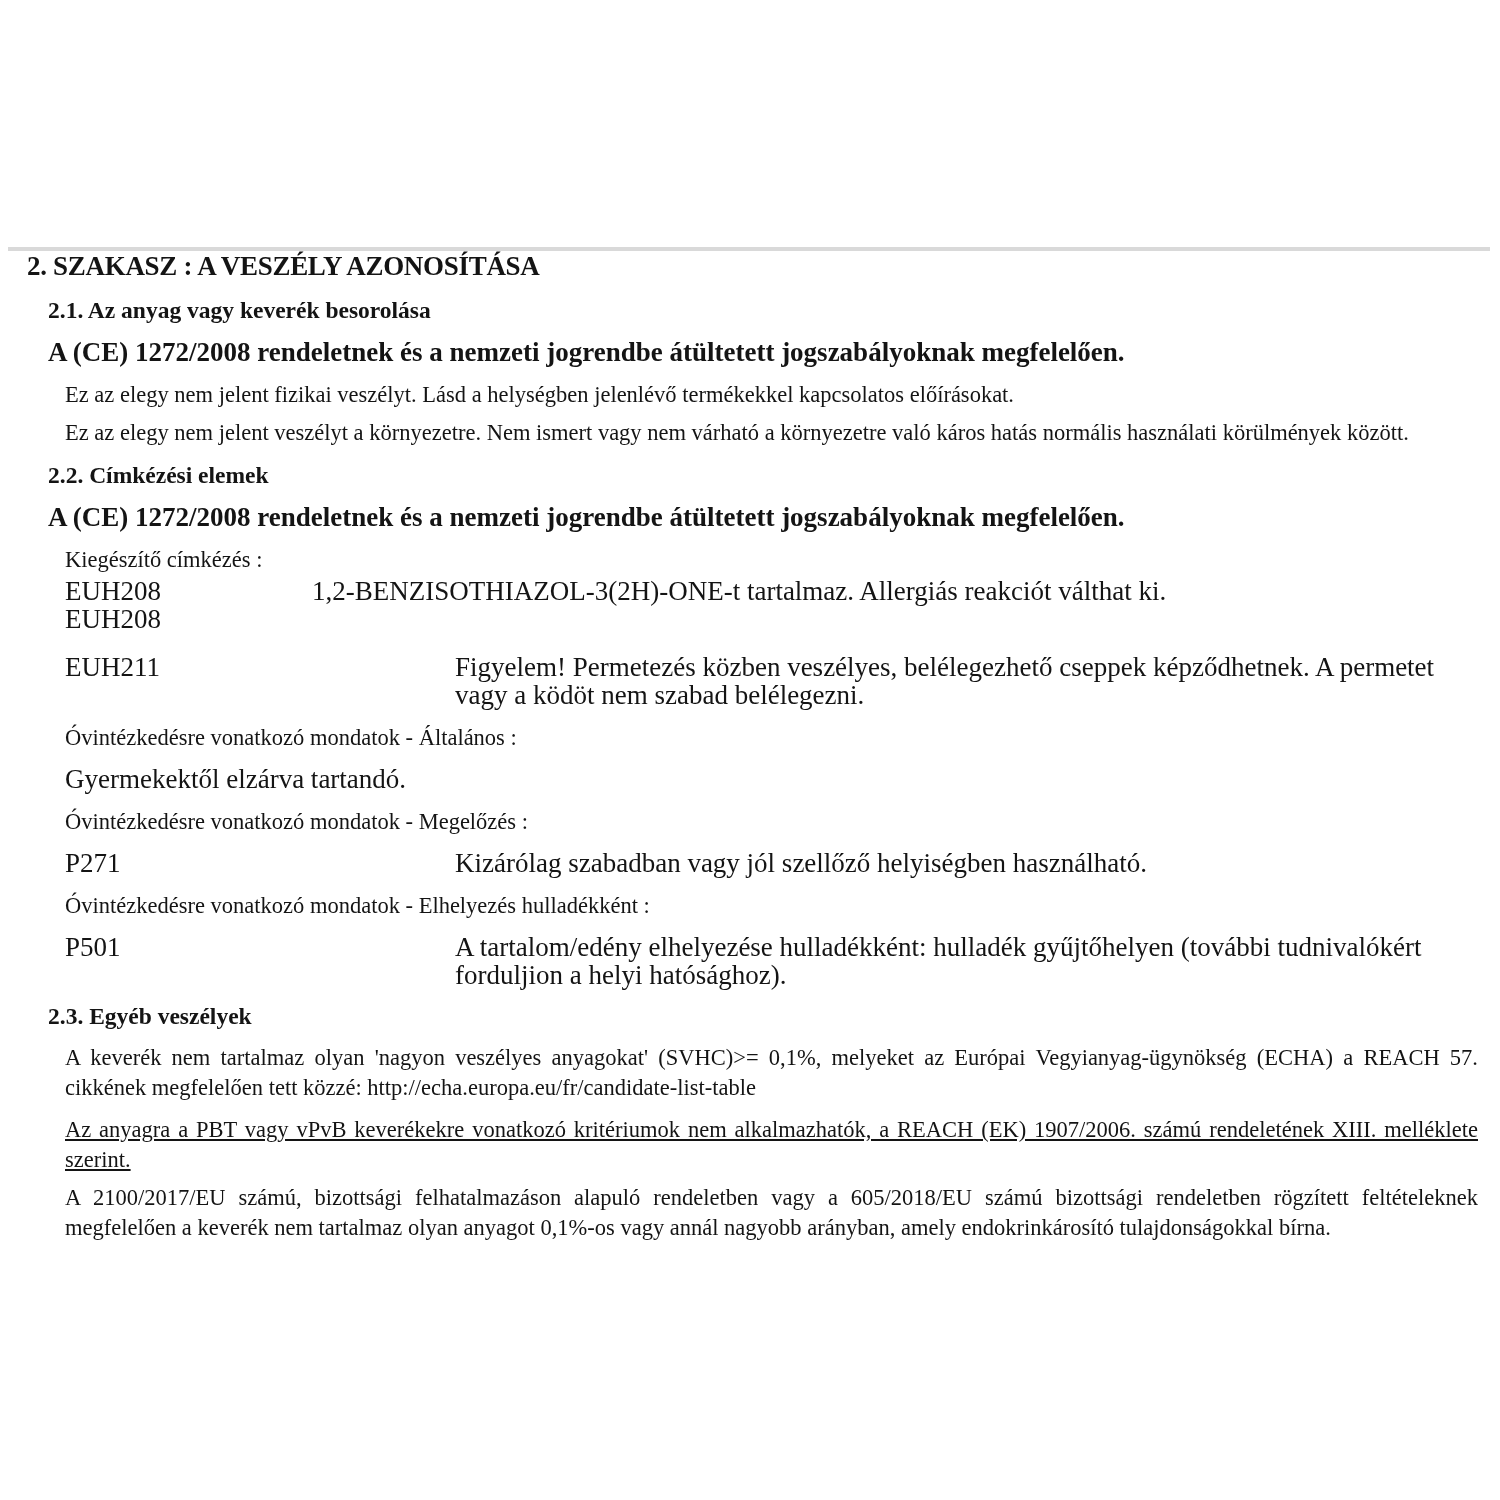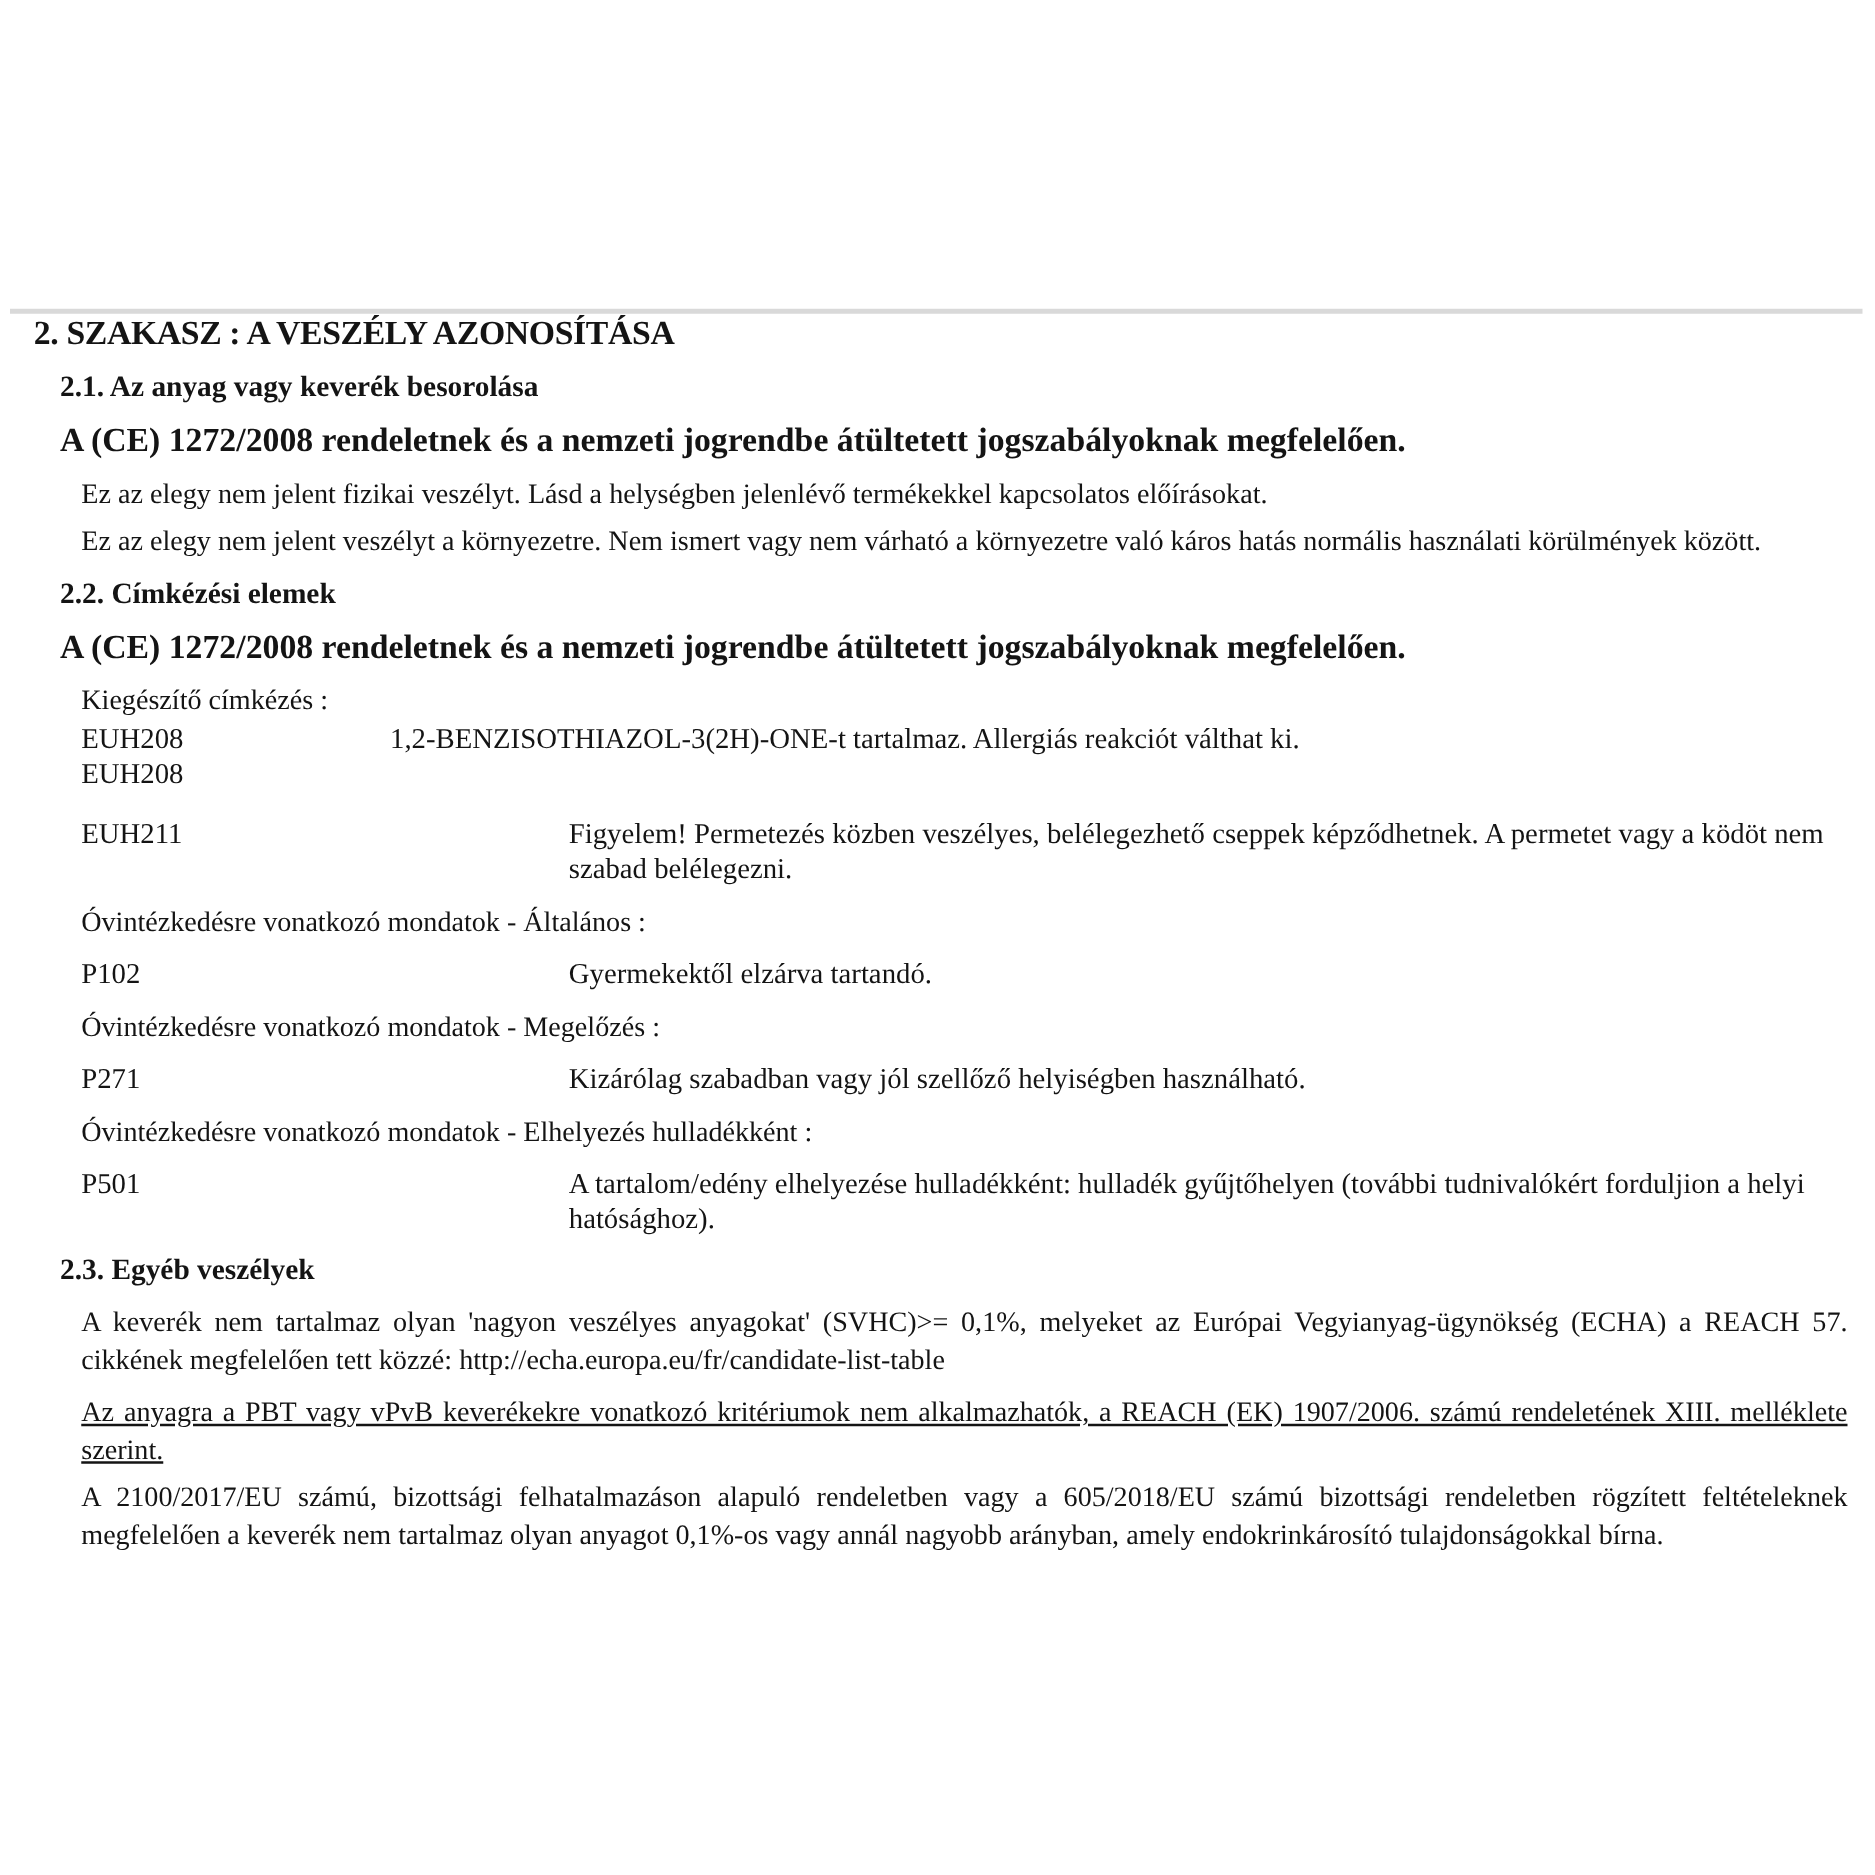--- a/index.html
+++ b/index.html
@@ -47,21 +47,21 @@
     margin: 0 0 12px 21px;
   }
   .body-p {
     font-size: 22.5px;
     line-height: 30px;
     margin: 0 0 8px 38px;
   }
   .just { text-align: justify; }
   .hrow {
     display: flex;
-    font-size: 23px;
+    font-size: 27px;
     line-height: 28px;
     margin: 0 0 0 38px;
   }
   .hrow .code { flex: 0 0 247px; }
   .hrow.wide .code { flex: 0 0 390px; }
   .hrow .desc { flex: 1; white-space: pre-line; }
   .gap-md { margin-bottom: 14px; }
   .gap-lg { margin-bottom: 20px; }
   .mt-md { margin-top: 14px; }
 </style>
@@ -90,21 +90,20 @@
   <div class="hrow gap-lg">
     <span class="code">EUH208</span>
   </div>
   <div class="hrow wide gap-md">
     <span class="code">EUH211</span>
     <span class="desc">Figyelem! Permetezés közben veszélyes, belélegezhető cseppek képződhetnek. A permetet vagy a ködöt nem szabad belélegezni.</span>
   </div>
 
   <p class="body-p" style="margin-bottom:12px;">Óvintézkedésre vonatkozó mondatok - Általános :</p>
   <div class="hrow wide gap-md">
-    <span class="code">P102</span>
     <span class="desc">Gyermekektől elzárva tartandó.</span>
   </div>
 
   <p class="body-p" style="margin-bottom:12px;">Óvintézkedésre vonatkozó mondatok - Megelőzés :</p>
   <div class="hrow wide gap-md">
     <span class="code">P271</span>
     <span class="desc">Kizárólag szabadban vagy jól szellőző helyiségben használható.</span>
   </div>
 
   <p class="body-p" style="margin-bottom:12px;">Óvintézkedésre vonatkozó mondatok - Elhelyezés hulladékként :</p>

